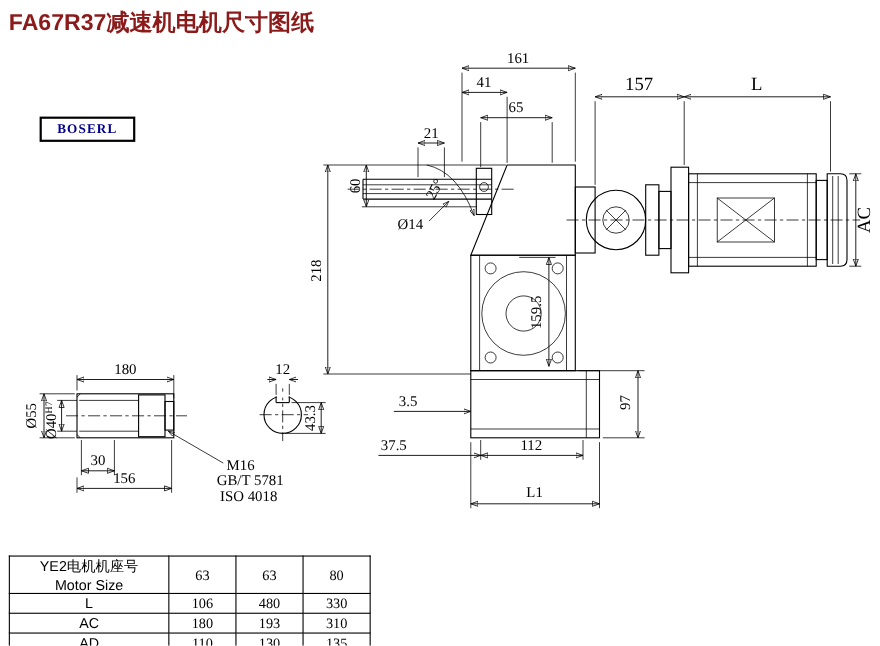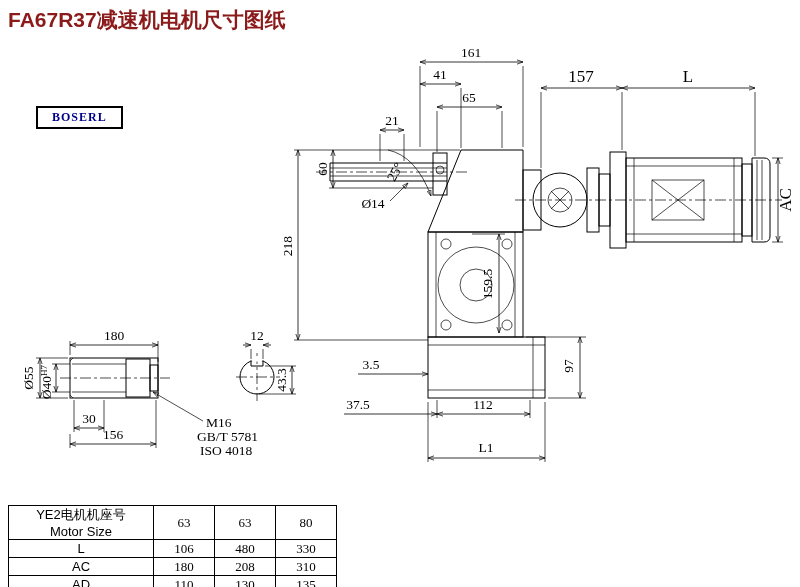--- a/index.html
+++ b/index.html
@@ -278,21 +278,21 @@
     </tr>
     <tr>
       <td class="lbl">L</td>
       <td class="val">106</td>
       <td class="val">480</td>
       <td class="val">330</td>
     </tr>
     <tr>
       <td class="lbl">AC</td>
       <td class="val">180</td>
-      <td class="val">208</td>
+      <td class="val">193</td>
       <td class="val">310</td>
     </tr>
     <tr>
       <td class="lbl">AD</td>
       <td class="val">110</td>
       <td class="val">130</td>
       <td class="val">135</td>
     </tr>
   </tbody>
     </table>

